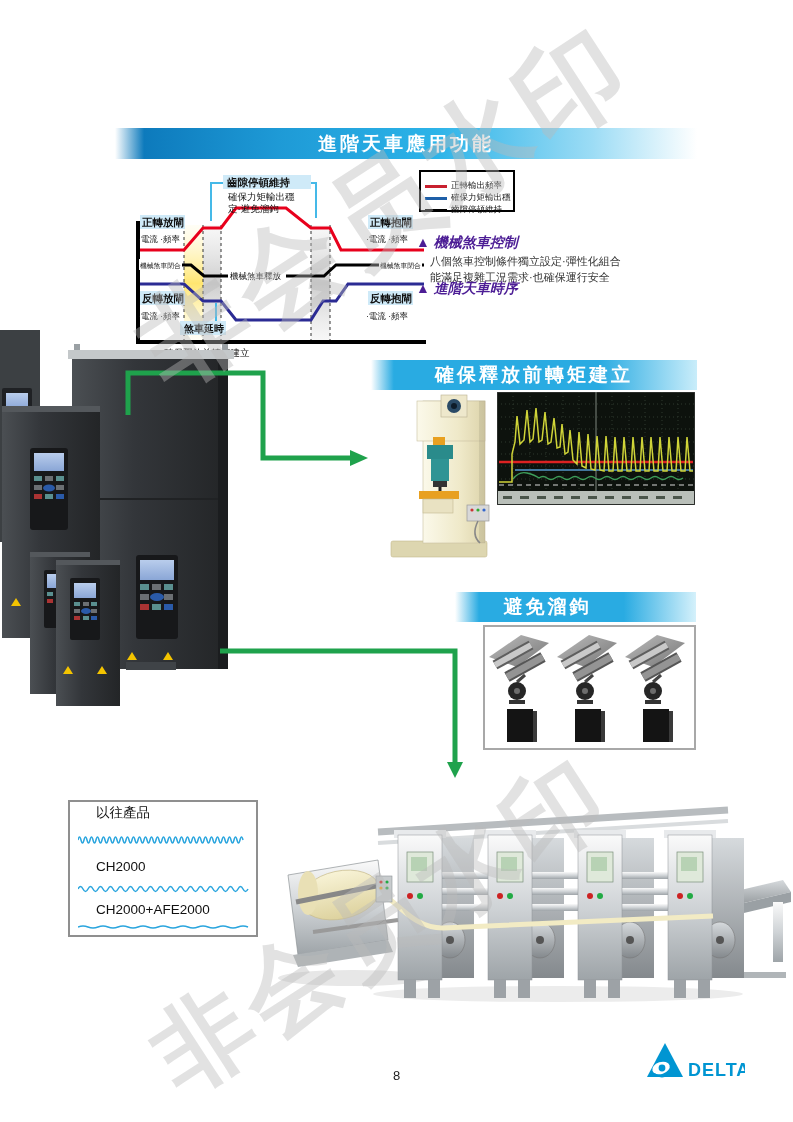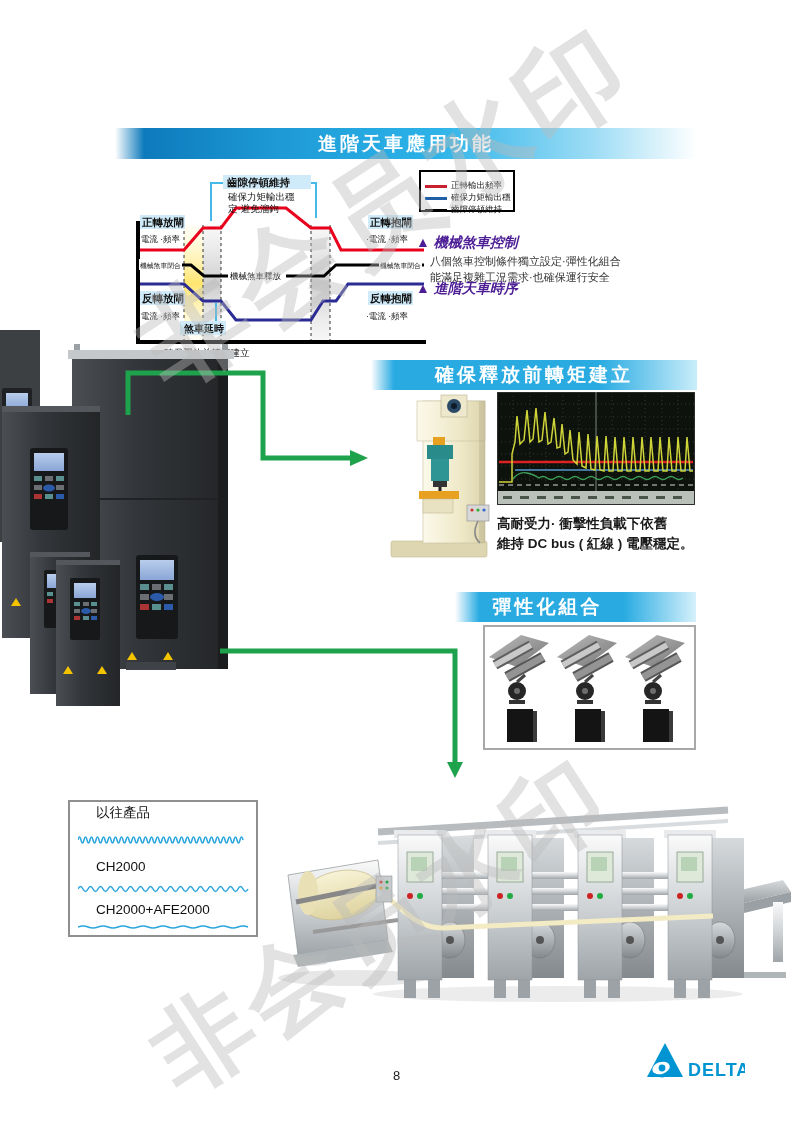--- a/index.html
+++ b/index.html
@@ -309,27 +309,23 @@
         <rect x="74" y="104" width="9" height="3"></rect>
         <rect x="91" y="104" width="9" height="3"></rect>
       <rect x="108" y="104" width="9" height="3"></rect>
         <rect x="125" y="104" width="9" height="3"></rect>
         <rect x="142" y="104" width="9" height="3"></rect>
       <rect x="159" y="104" width="9" height="3"></rect>
         <rect x="176" y="104" width="9" height="3"></rect>
     </g>
   </svg>
 
-  <div class="abs scope-caption">
-    <div>高耐受力· 衝擊性負載下依舊</div>
-    <div>維持 DC bus ( 紅線 ) 電壓穩定。</div>
-  </div>
 
   <div class="bar bar3">
-    <span>彈性化組合</span>
+    <span>避免溜鉤</span>
   </div>
 
   <div class="abs tension-frame">
     <svg width="205" height="117" viewBox="0 0 205 117">
       <defs>
         <linearGradient id="sheet" x1="0" y1="0" x2="1" y2="1">
           <stop offset="0" stop-color="#bdbdbd"></stop>
             <stop offset="1" stop-color="#757575"></stop>
         </linearGradient>
       </defs>

